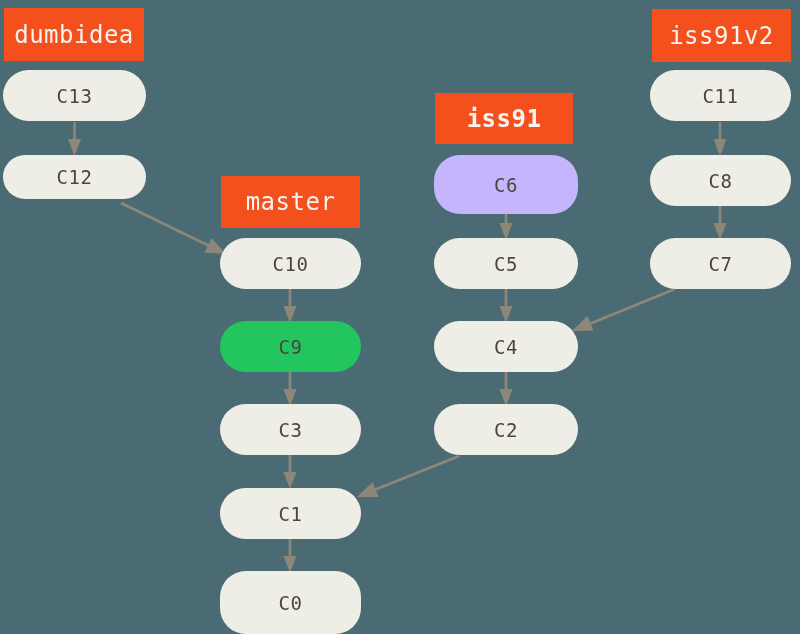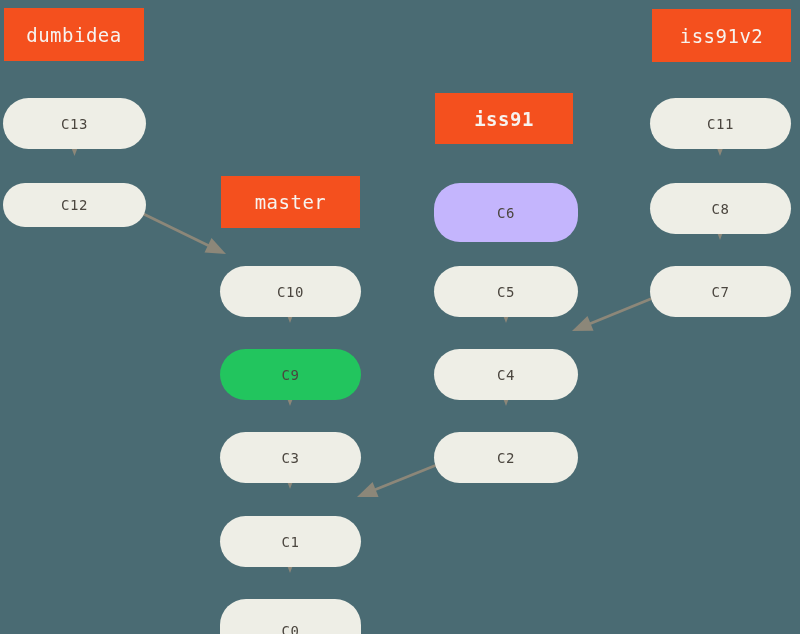--- a/index.html
+++ b/index.html
@@ -29,33 +29,32 @@
     height: 634px;
     pointer-events: none;
   }
   .node {
     position: absolute;
     box-sizing: border-box;
     border-radius: 26px;
     display: flex;
     align-items: center;
     justify-content: center;
-    font-size: 14px;
+    font-size: 19px;
     letter-spacing: 0.5px;
     color: #4b463f;
     user-select: none;
-    margin-top: 28px;
   }
   .branch-label {
     position: absolute;
     box-sizing: border-box;
     display: flex;
     align-items: center;
     justify-content: center;
-    font-size: 19px;
+    font-size: 24px;
     letter-spacing: 0.5px;
     color: #f7f3ef;
     user-select: none;
   }
 </style>
 </head>
 <body>
 
 <div id="canvas" style="width: 800px; height: 634px;">
 

